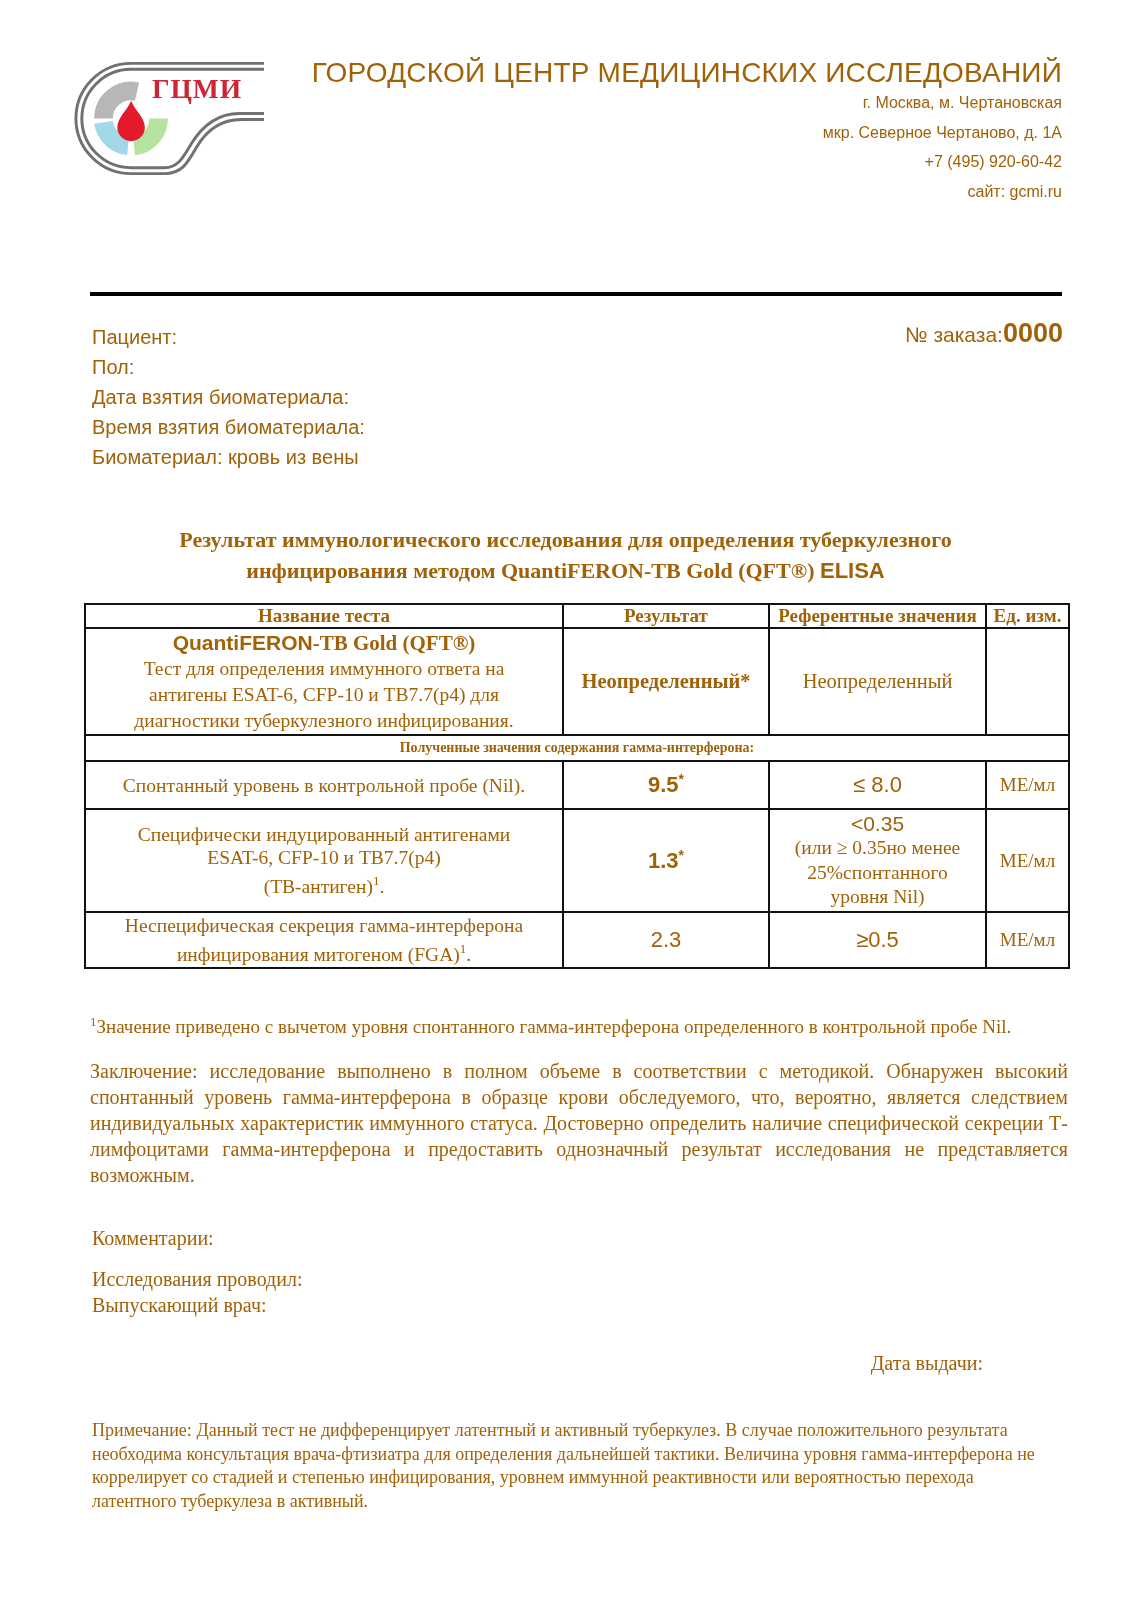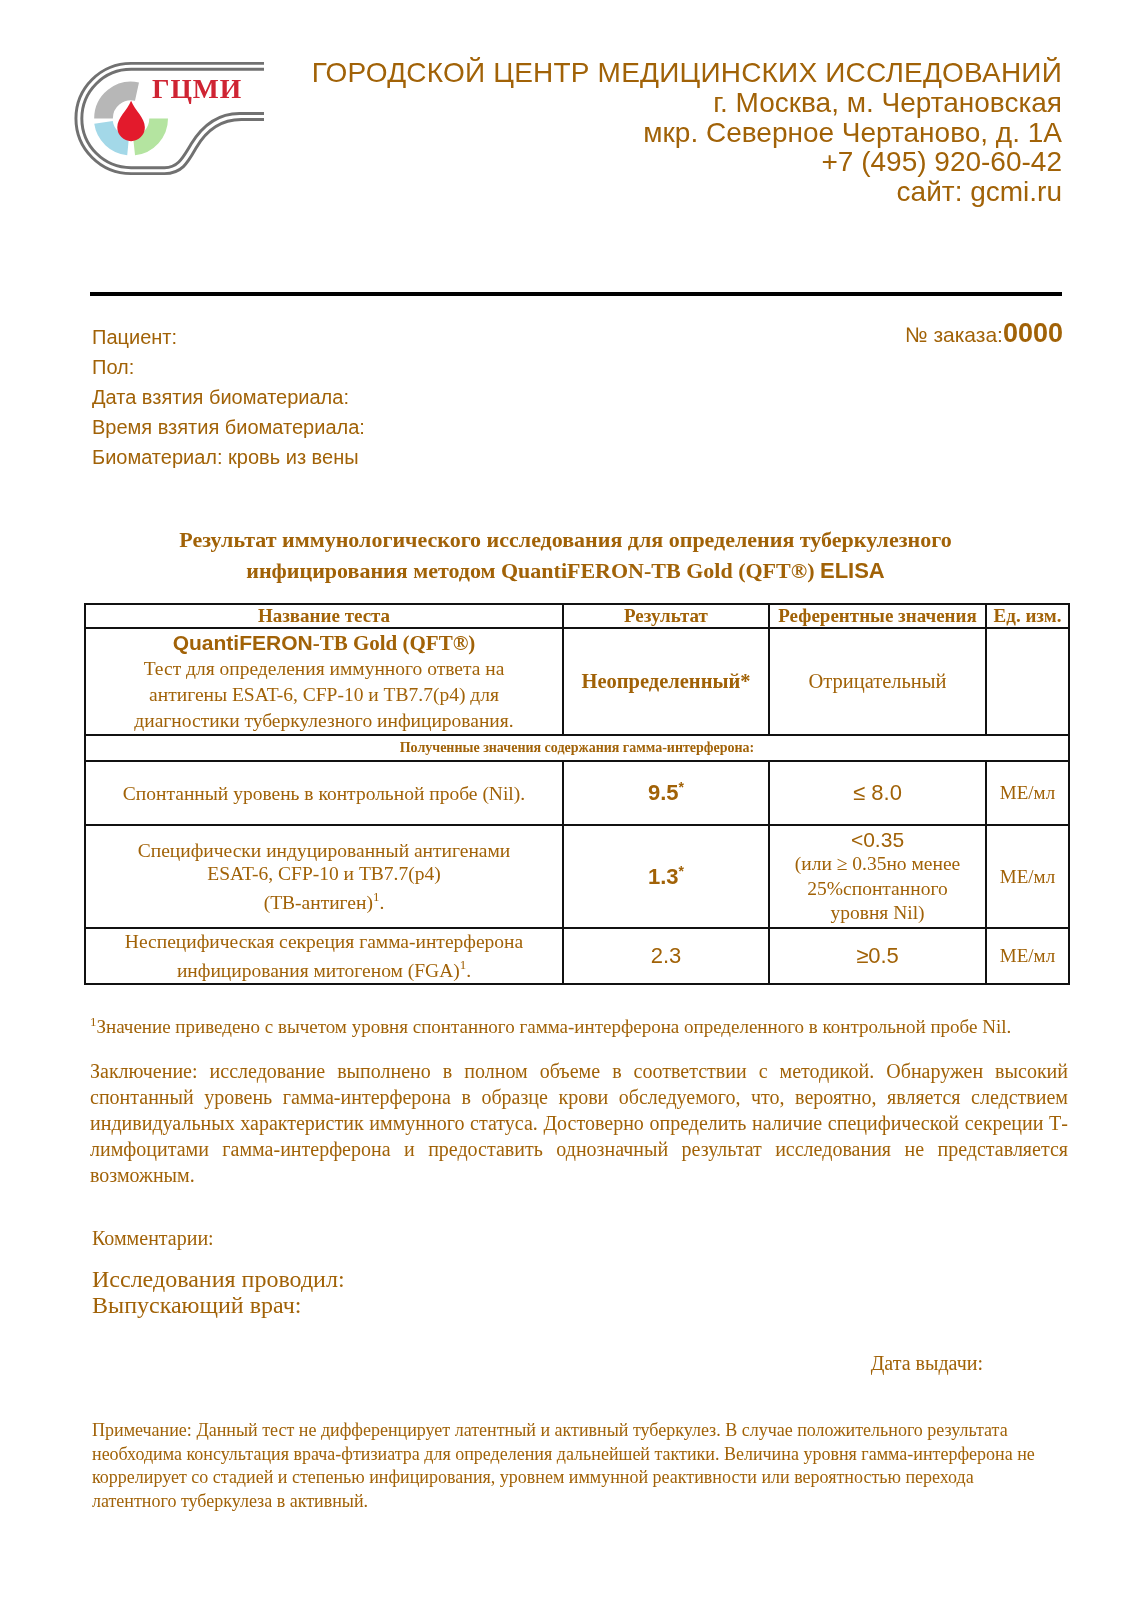--- a/index.html
+++ b/index.html
@@ -4,21 +4,21 @@
 <style>
   html,body{margin:0;padding:0;background:#888;}
   .page{position:relative;width:1131px;height:1600px;background:#ffffff;margin:0 auto;
         font-family:"Liberation Serif",serif;color:#a16207;overflow:hidden;}
 
   
   .logo{position:absolute;left:72px;top:52px;width:192px;height:132px;}
   .org-block{position:absolute;top:58px;right:69px;text-align:right;
              font-family:"Liberation Sans",sans-serif;}
   .org-name{font-size:28px;line-height:30px;letter-spacing:.2px;}
-  .org-line{font-size:28px;line-height:29.5px;}
+  .org-line{font-size:16px;line-height:29.5px;}
 
   .rule{position:absolute;left:90px;top:292px;width:972px;height:4px;background:#000;}
 
   
   .patient{position:absolute;left:92px;top:322px;font-family:"Liberation Sans",sans-serif;
            font-size:20px;line-height:30px;}
   .order{position:absolute;top:318px;right:68px;font-family:"Liberation Sans",sans-serif;
          font-size:21px;}
   .order b{font-size:27px;font-weight:bold;}
 
@@ -26,21 +26,21 @@
   .title{position:absolute;left:0;top:524px;width:100%;text-align:center;
          font-weight:bold;font-size:22px;line-height:31px;}
   .title .elisa{font-family:"Liberation Sans",sans-serif;}
 
   
   table.results{position:absolute;left:84px;top:603px;width:984px;border-collapse:collapse;
                 table-layout:fixed;}
   table.results td,table.results th{border:2px solid #111;padding:0 4px;text-align:center;
                 vertical-align:middle;overflow:hidden;}
   tr.h-head{height:24px;}  tr.h-test{height:101px;} tr.h-sub{height:26px;}
-  tr.h-r1{height:64px;}    tr.h-r2{height:103px;}  tr.h-r3{height:56px;}
+  tr.h-r1{height:48px;}    tr.h-r2{height:103px;}  tr.h-r3{height:56px;}
   th.col-h{font-size:19px;font-weight:bold;}
   .brand-line{font-size:21px;font-weight:bold;margin-top:2px;}
   .brand-sans{font-family:"Liberation Sans",sans-serif;}
   .test-desc{font-size:19.5px;line-height:26px;}
   .res-word{font-size:20.5px;font-weight:bold;}
   .ref-word{font-size:20.5px;}
   td.subhead{font-size:14px;font-weight:bold;border-top:3px solid #111;}
   .name-cell{font-size:19.5px;line-height:23px;}
   .val-sans{font-family:"Liberation Sans",sans-serif;font-size:22px;}
   .val-bold{font-weight:bold;}
@@ -54,21 +54,21 @@
   
   .footnote{position:absolute;left:90px;top:1014px;font-size:19px;}
   .footnote sup{font-size:13px;}
 
   
   .conclusion{position:absolute;left:90px;top:1058px;width:978px;font-size:20px;
               line-height:26px;text-align:justify;}
 
   
   .comments{position:absolute;left:92px;top:1227px;font-size:20px;}
-  .staff{position:absolute;left:92px;top:1266px;font-size:24px;line-height:26px;}
+  .staff{position:absolute;left:92px;top:1266px;font-size:20px;line-height:26px;}
   .issue-date{position:absolute;top:1352px;right:148px;font-size:20px;}
 
   
   .note{position:absolute;left:92px;top:1419px;width:970px;font-size:18px;line-height:23.5px;}
 </style>
 </head>
 <body>
 
 <div class="page">
 
@@ -130,21 +130,21 @@
     <tr class="h-test">
       <td>
         <div class="brand-line"><span class="brand-sans">QuantiFERON</span><span>-TB Gold (QFT®)</span></div>
         <div class="test-desc">
           <div>Тест для определения иммунного ответа на</div>
           <div>антигены ESAT-6, CFP-10 и TB7.7(p4) для</div>
           <div>диагностики туберкулезного инфицирования.</div>
         </div>
       </td>
       <td class="res-word">Неопределенный*</td>
-      <td class="ref-word">Отрицательный</td>
+      <td class="ref-word">Неопределенный</td>
       <td class="unit"></td>
     </tr>
     <tr class="h-sub">
       <td class="subhead" colspan="4">Полученные значения содержания гамма-интерферона:</td>
     </tr>
     <tr class="h-r1">
       <td class="name-cell">Спонтанный уровень в контрольной пробе (Nil).</td>
       <td class="val-sans val-bold"><span>9.5</span><sup>*</sup></td>
       <td class="ref-sans">≤ 8.0</td>
       <td class="unit">МЕ/мл</td>

